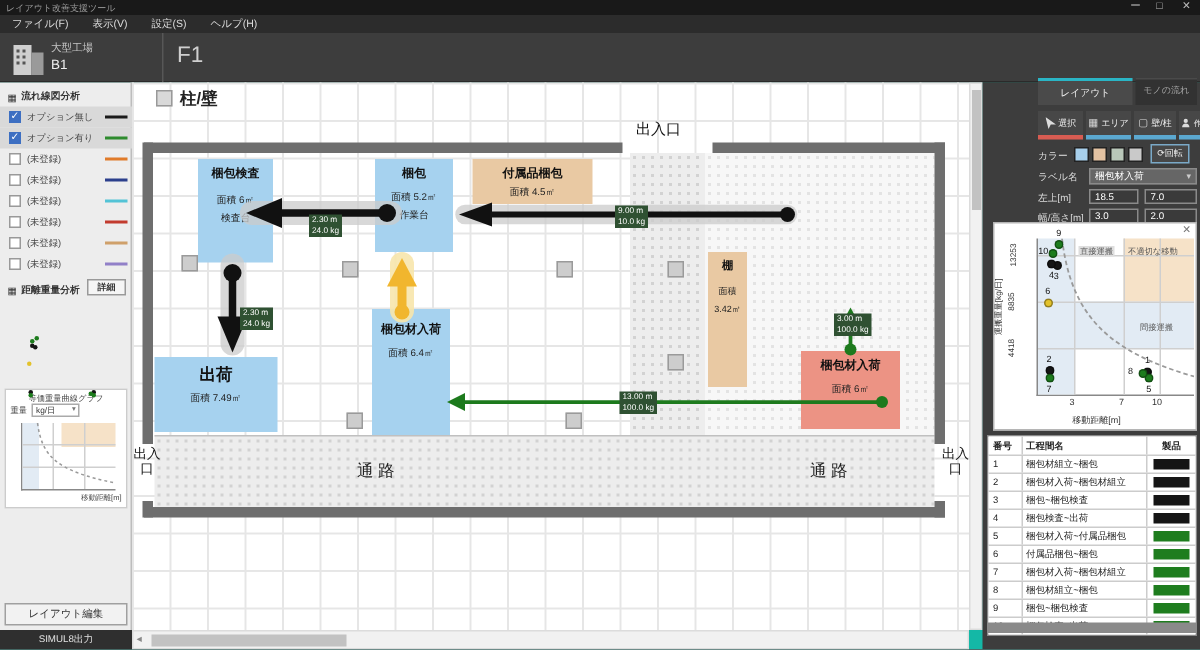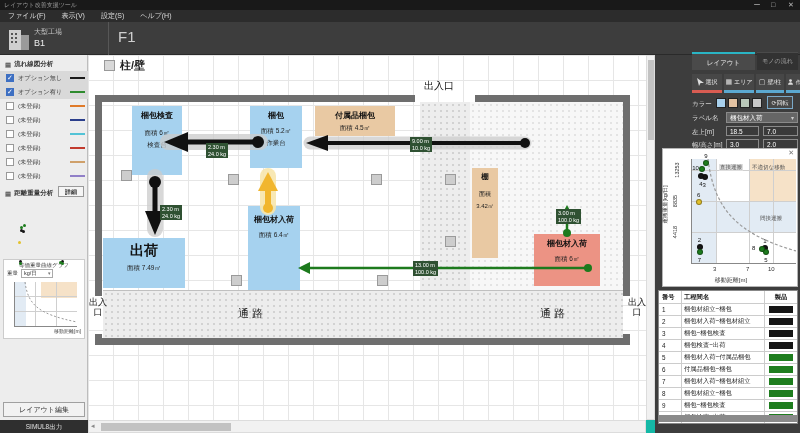--- a/index.html
+++ b/index.html
@@ -280,21 +280,21 @@
     <div class="box" style="left: 384px; top: 113px; width: 26px; height: 90px; background: rgb(233, 201, 163);">
       <div class="zt" style="font-size:7.5px">棚</div>
       <div class="zl" style="font-size:6px;margin-top:8px">面積</div>
       <div class="zl" style="font-size:6px">3.42㎡</div>
     </div>
     <div class="box" style="left: 446px; top: 179px; width: 66px; height: 52px; background: rgb(236, 147, 132);">
       <div class="zt">梱包材入荷</div>
       <div class="zl" style="margin-top:6px">面積 6㎡</div>
     </div>
     <div class="box" style="left: 15px; top: 183px; width: 82px; height: 50px; background: rgb(166, 210, 239);">
-      <div class="zt" style="font-size:14px">出荷</div>
+      <div class="zt" style="font-size:11px">出荷</div>
       <div class="zl" style="margin-top:4px">面積 7.49㎡</div>
     </div>
 
     <div class="pillar" style="left:33px;top:115px"></div>
     <div class="pillar" style="left:140px;top:119px"></div>
     <div class="pillar" style="left:283px;top:119px"></div>
     <div class="pillar" style="left:357px;top:119px"></div>
     <div class="pillar" style="left:357px;top:181px"></div>
     <div class="pillar" style="left:143px;top:220px"></div>
     <div class="pillar" style="left:289px;top:220px"></div>

